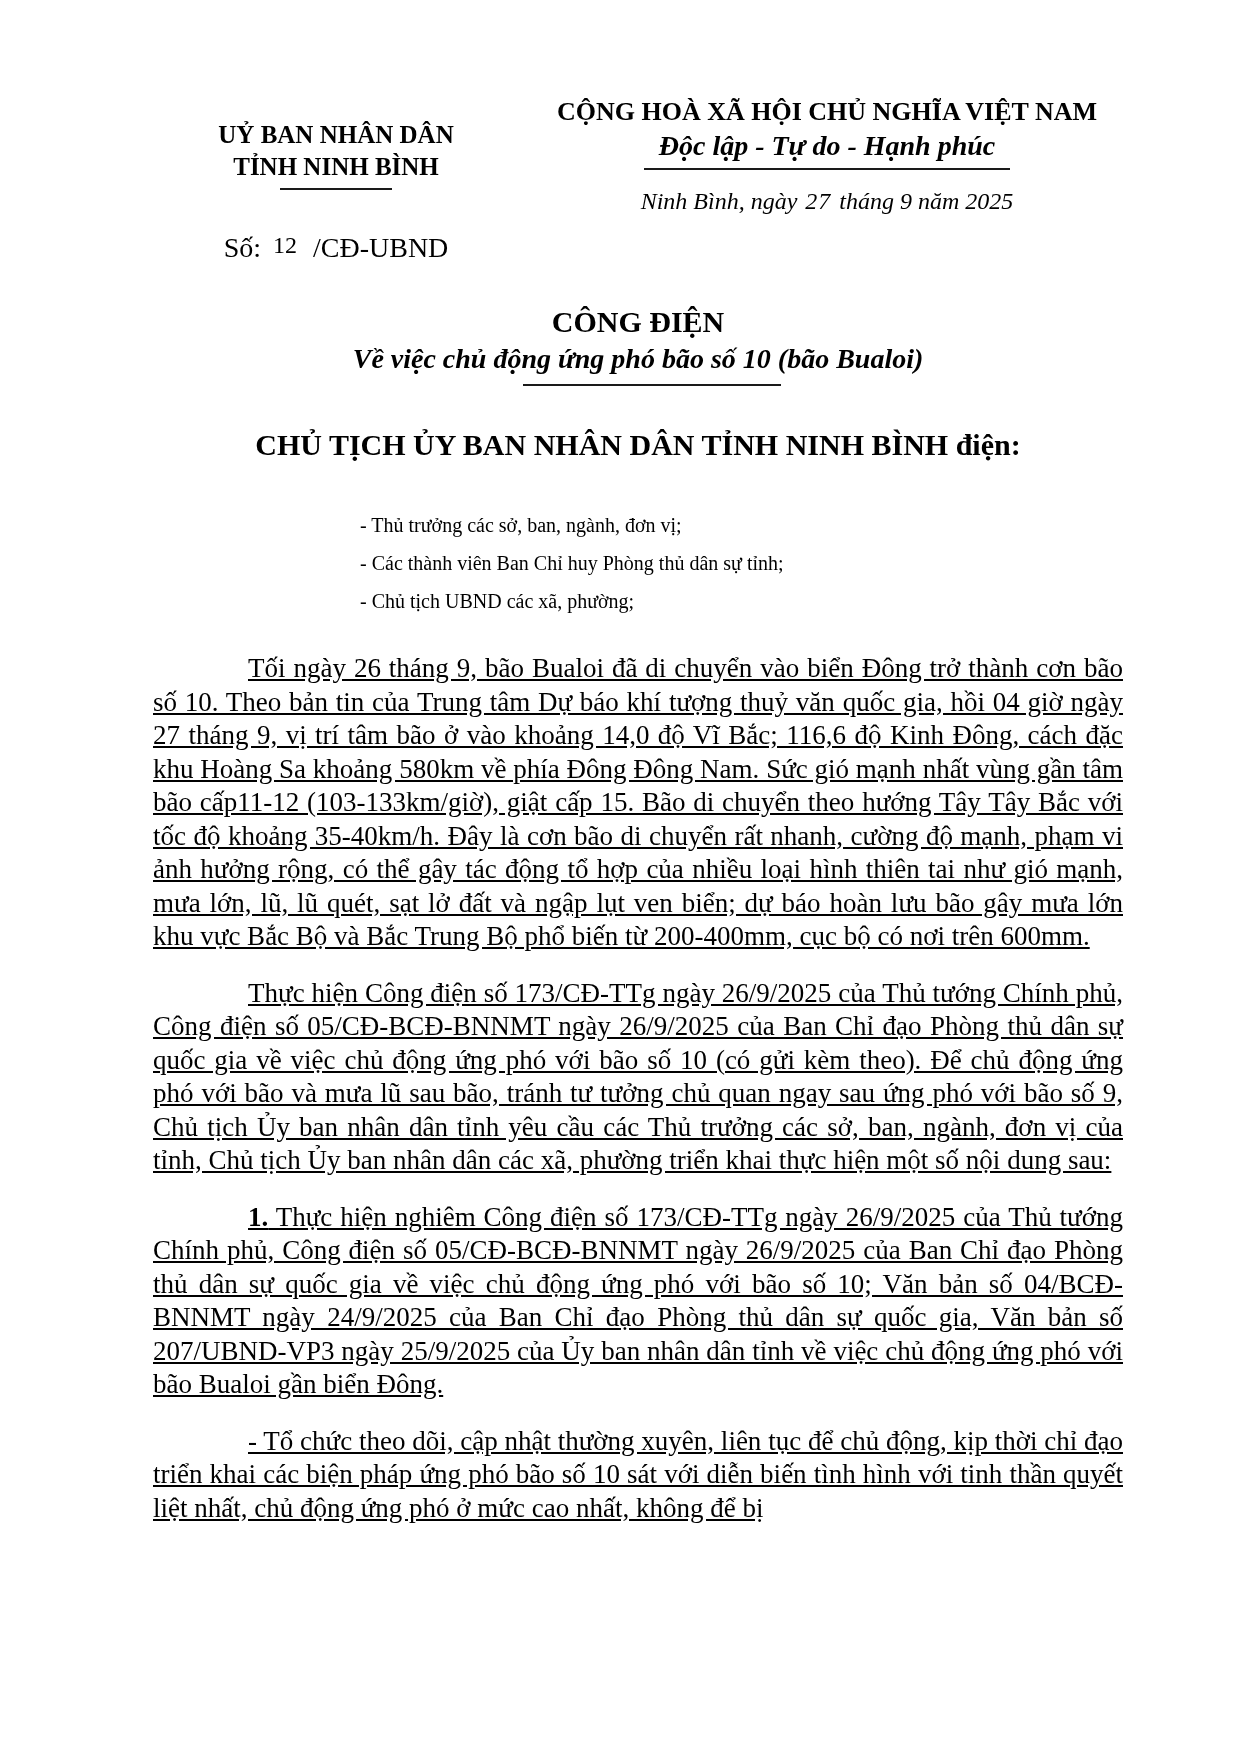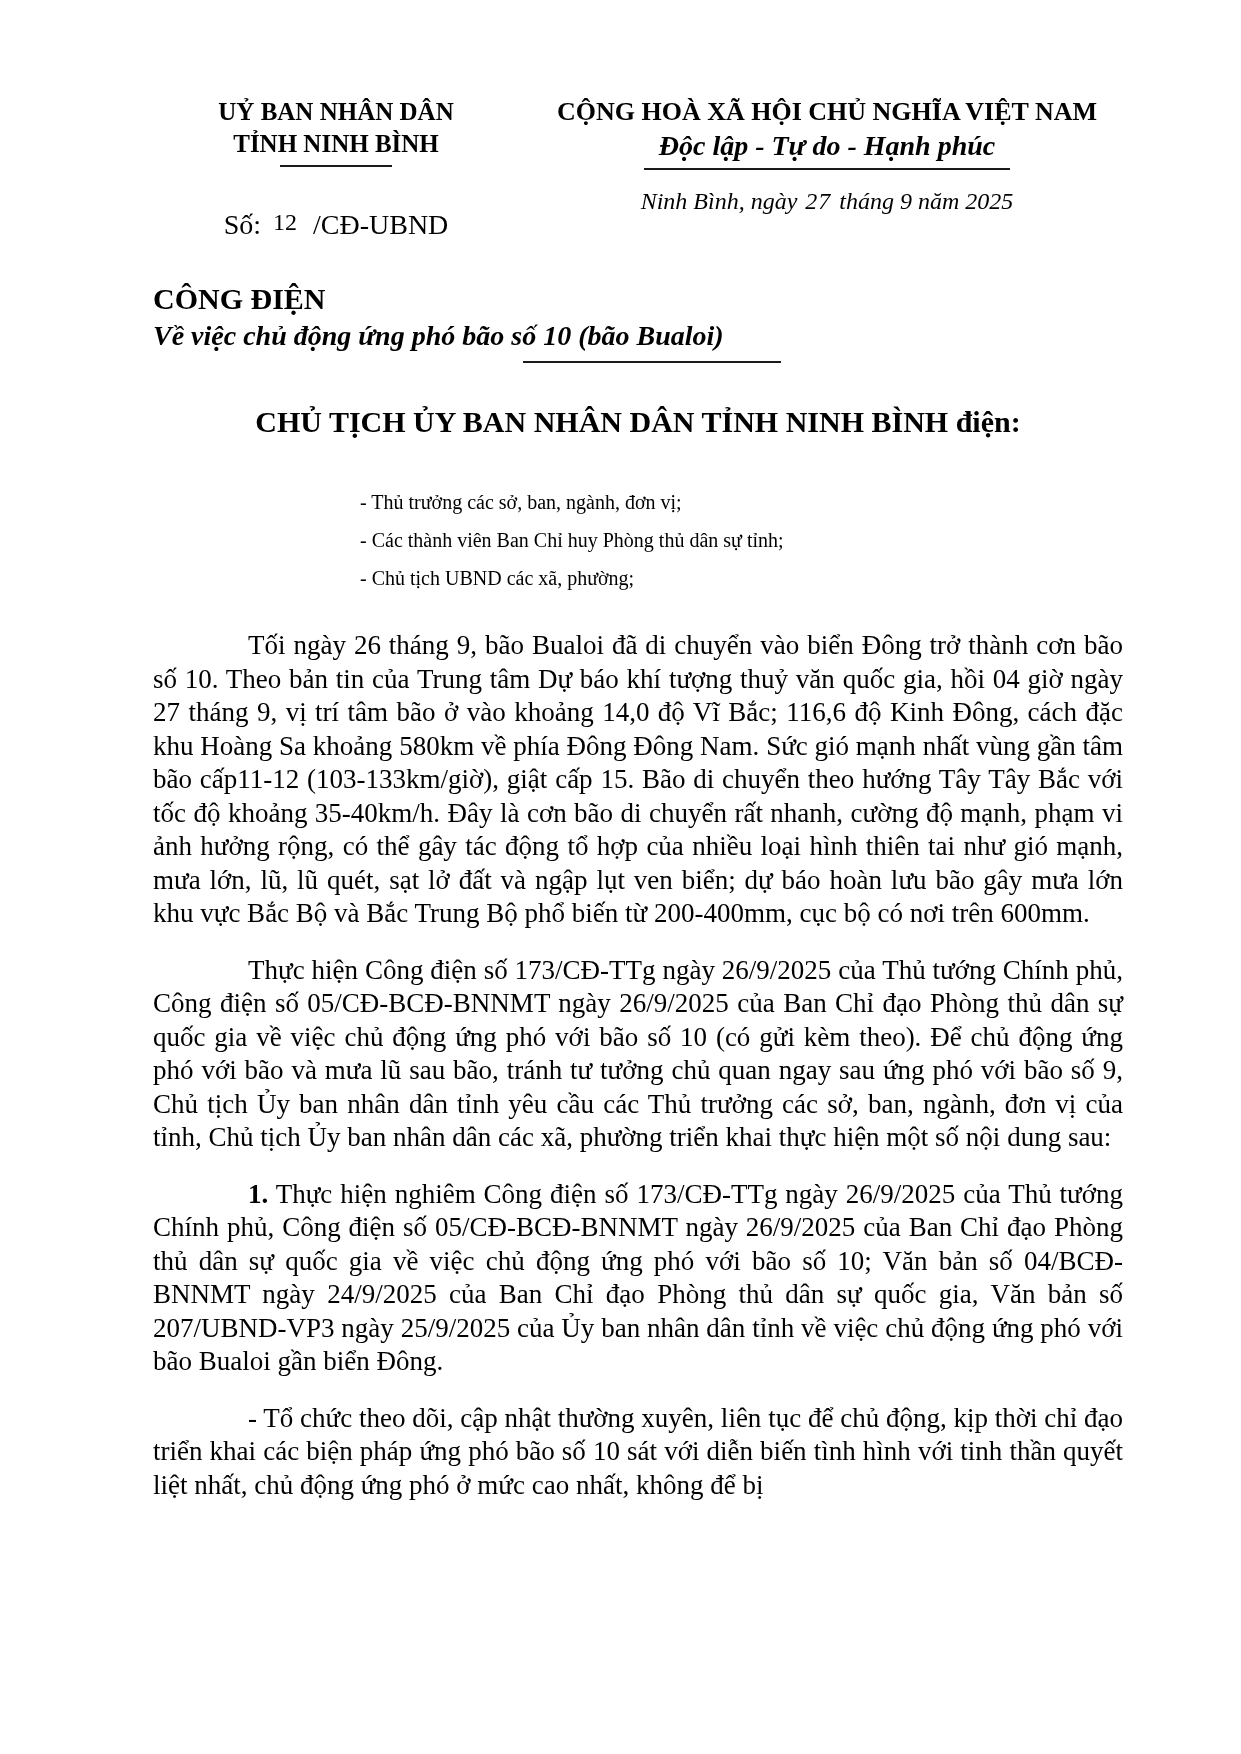--- a/index.html
+++ b/index.html
@@ -22,20 +22,21 @@
   .hdr {
     display: flex;
     justify-content: space-between;
     align-items: flex-start;
   }
   .hdr-left {
     width: 330px;
     margin-left: 18px;
     text-align: center;
     flex: 0 0 auto;
+    margin-top: 23px;
   }
   .hdr-right {
     width: 592px;
     text-align: center;
     flex: 0 0 auto;
   }
   .org-line {
     font-weight: bold;
     font-size: 25px;
     line-height: 32px;
@@ -79,20 +80,21 @@
     margin-top: 18px;
     font-style: italic;
     font-size: 24px;
     white-space: nowrap;
   }
   .dateline .day {
     letter-spacing: 1px;
     margin: 0 2px;
   }
   .title-block {
+    text-align: center;
     margin-top: 40px;
   }
   .doc-type {
     font-weight: bold;
     font-size: 30px;
     line-height: 36px;
   }
   .subject {
     font-weight: bold;
     font-size: 28px;
@@ -120,20 +122,21 @@
   }
   .body-text {
     margin-top: 32px;
     font-size: 27px;
     line-height: 33.5px;
   }
   .body-text p {
     margin: 23px 0 0 0;
     text-align: justify;
     text-indent: 95px;
+    text-decoration: underline;
   }
   .body-text p:first-child {
     margin-top: 0;
   }
   .bold { font-weight: bold; }
 </style>
 </head>
 <body>
 
 <div class="page">

